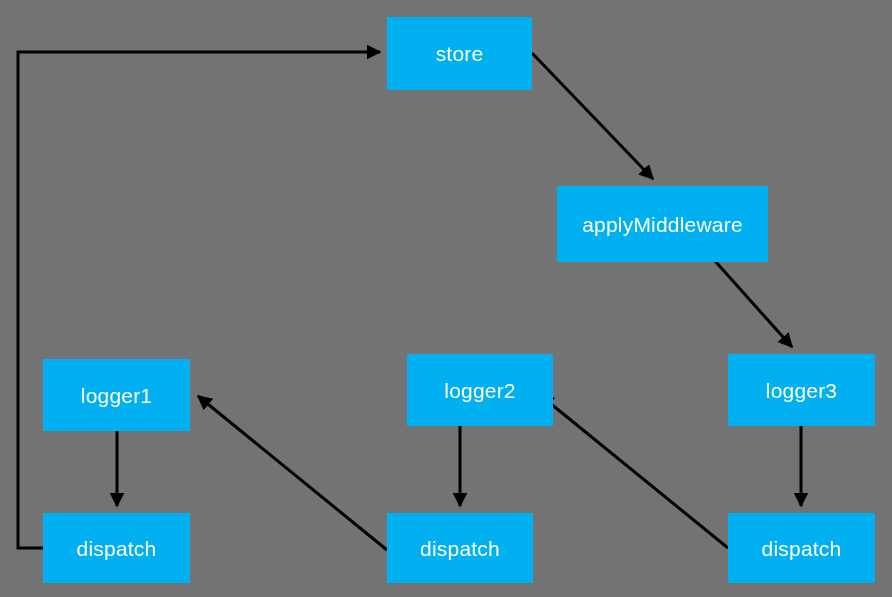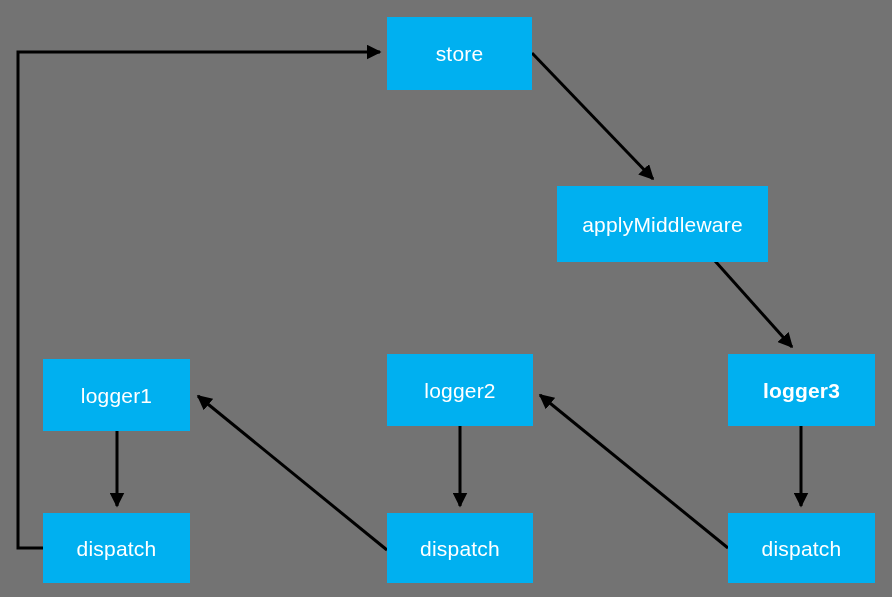--- a/index.html
+++ b/index.html
@@ -66,25 +66,25 @@
   </svg>
 
   <div class="node" style="left:387px; top:17px; width:145px; height:73px;">
     <span>store</span>
   </div>
 
   <div class="node" style="left:557px; top:186px; width:211px; height:76px;">
     <span>applyMiddleware</span>
   </div>
 
-  <div class="node" style="left:728px; top:354px; width:147px; height:72px;font-weight:bold;">
+  <div class="node" style="left:728px; top:354px; width:147px; height:72px;">
     <span>logger3</span>
   </div>
 
-  <div class="node" style="left:387px; top:354px; width:146px; height:72px;">
+  <div class="node" style="left:407px; top:354px; width:146px; height:72px;">
     <span>logger2</span>
   </div>
 
   <div class="node" style="left:43px; top:353px; width:147px; height:72px;margin-top:6px;">
     <span>logger1</span>
   </div>
 
   <div class="node" style="left:43px; top:513px; width:147px; height:70px;">
     <span>dispatch</span>
   </div>

